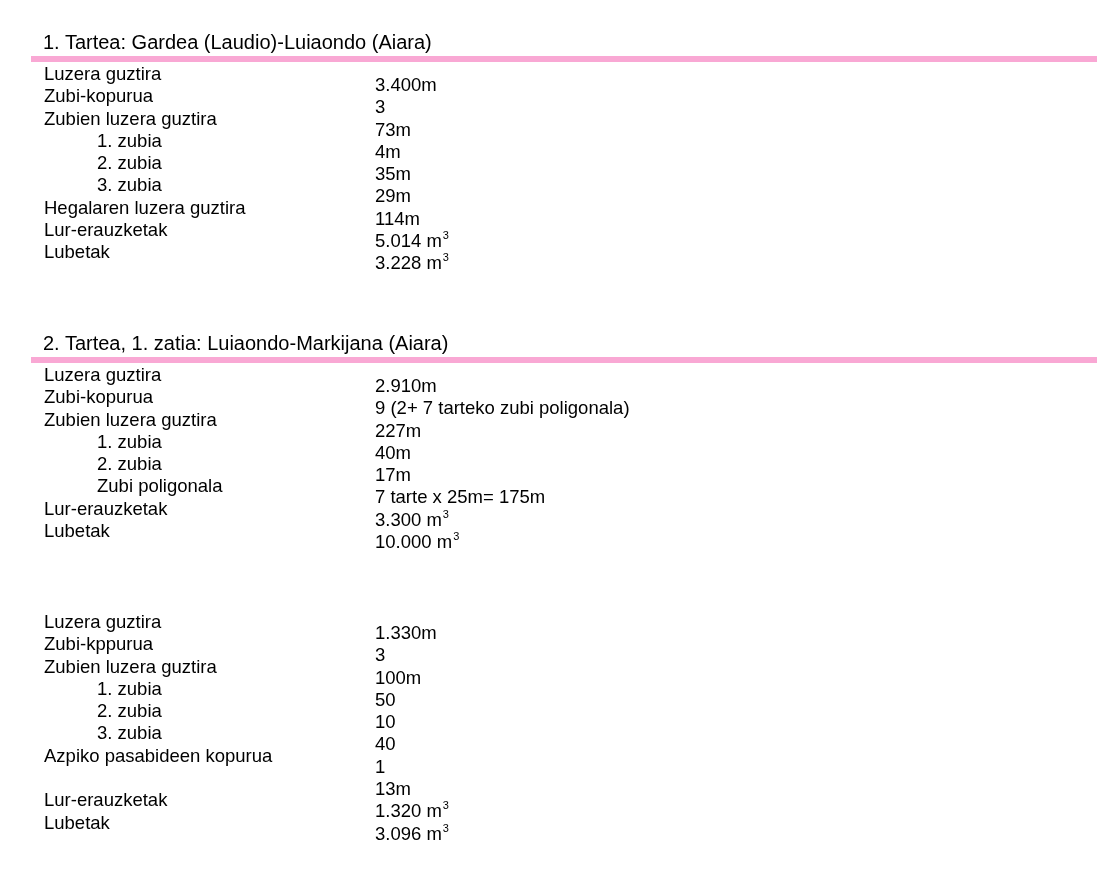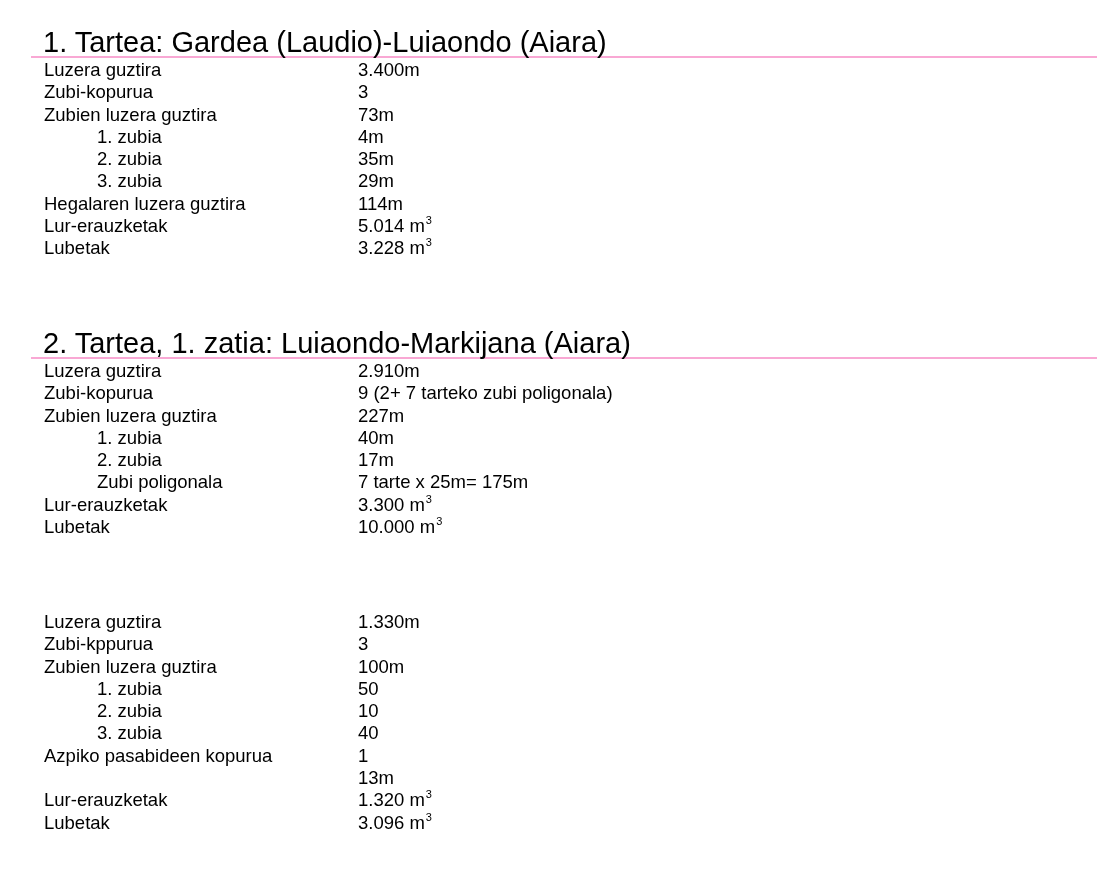--- a/index.html
+++ b/index.html
@@ -21,26 +21,26 @@
   }
   section.block {
     position: absolute;
     left: 31px;
     width: 1066px;
   }
   main section:nth-child(1) { top: 29px; }
   main section:nth-child(2) { top: 330px; }
   main section:nth-child(3) { top: 610px; }
   .section-title {
-    font-size: 29px;
+    font-size: 20px;
     line-height: 26px;
     font-weight: 400;
     margin: 0;
     padding: 0 0 1px 12px;
-    border-bottom: 2px solid #f9a8d4;
+    border-bottom: 6px solid #f9a8d4;
     white-space: nowrap;
   }
   .rows {
     margin-top: 1px;
   }
   .row {
     position: relative;
     height: 22.3px;
     line-height: 22.3px;
     font-size: 18.5px;
@@ -48,21 +48,22 @@
   }
   .row .label {
     position: absolute;
     left: 13px;
   }
   .row.indent .label {
     left: 66px;
   }
   .row .value {
     position: absolute;
-    left: 327px;
+    left: 344px;
+    margin-top: 11px;
   }
   .sup {
     font-size: 11px;
     position: relative;
     top: -8px;
     margin-left: 1px;
   }
 </style>
 </head>
 <body>

